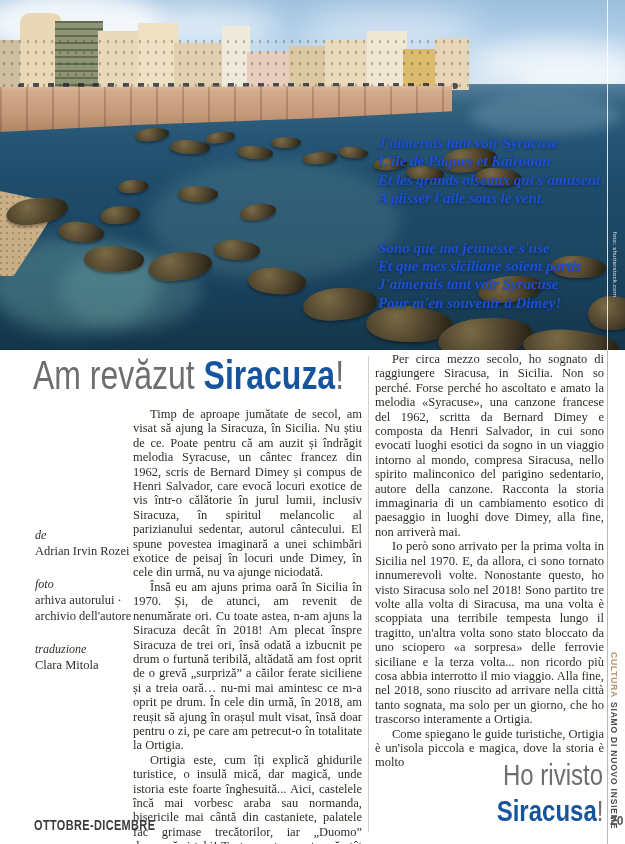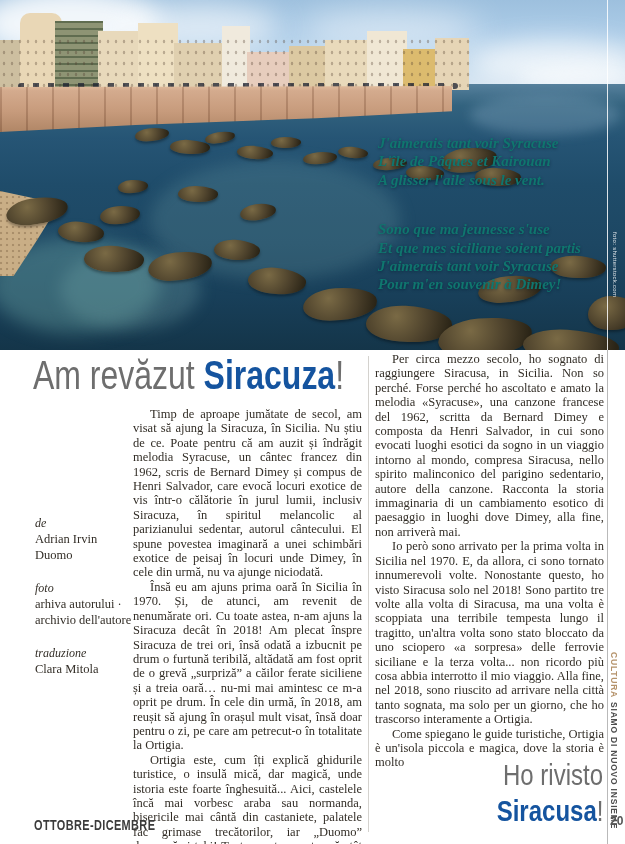--- a/index.html
+++ b/index.html
@@ -34,39 +34,39 @@
   .cars{position:absolute;left:18px;top:83px;width:440px;height:6px;border-radius:3px;
         background:repeating-linear-gradient(90deg,rgba(28,33,48,.75) 0 6px,rgba(0,0,0,0) 6px 15px);}
   .wall{position:absolute;left:0;top:86px;width:452px;height:46px;
         background:linear-gradient(180deg,#e0bb9c 0,#d4ab8e 10%,#c79b7c 55%,#b08666 100%),
                    repeating-linear-gradient(90deg,rgba(120,85,60,.25) 0 2px,rgba(0,0,0,0) 2px 26px);
         background-blend-mode:multiply;
         clip-path:polygon(0 2%,100% 0,100% 55%,70% 70%,30% 85%,0 100%);}
   .rk{position:absolute;border-radius:45% 55% 50% 40% / 55% 45% 50% 45%;
       background:radial-gradient(circle at 35% 30%,#7a6a45,#4a3f2a 55%,#2a2416 90%);
       box-shadow:0 2px 3px rgba(0,0,0,.35);}
-  .poem{position:absolute;left:378px;top:134px;width:232px;color:#0f766e;
+  .poem{position:absolute;left:378px;top:134px;width:232px;color:#1d4ed8;
         font-family:"Liberation Serif",serif;font-style:italic;font-weight:bold;
         font-size:15px;line-height:18.4px;text-shadow:0 1px 3px rgba(0,20,40,.45);}
   .stanza1{margin-bottom:31px;}
   .photo-credit{position:absolute;left:612px;top:232px;height:115px;writing-mode:vertical-rl;
         font-family:"Liberation Sans",sans-serif;font-size:6px;color:rgba(255,255,255,.85);letter-spacing:.3px;}
   .rule-photo{position:absolute;left:607px;top:0;width:1px;height:350px;background:rgba(255,255,255,.85);}
 
   
   .rule-below{position:absolute;left:607px;top:350px;width:1px;height:494px;background:#b9b9b9;}
   .divider{position:absolute;left:368px;top:356px;width:1px;height:476px;background:#d4d2ce;}
 
   .title{position:absolute;left:33px;top:352px;margin:0;white-space:nowrap;
          font-family:"Liberation Sans",sans-serif;font-size:41px;line-height:46px;font-weight:400;}
   .condL{display:inline-block;transform:scaleX(.78);transform-origin:left center;}
   .t-gray{color:#6e6e6e;}
   .t-blue{color:#15549f;font-weight:700;}
 
-  .byline{position:absolute;left:35px;top:515px;width:100px;font-size:12.5px;line-height:16px;}
+  .byline{position:absolute;left:35px;top:527px;width:100px;font-size:12.5px;line-height:16px;}
   .by-group{margin-bottom:17px;}
   .by-label{font-style:italic;font-size:12px;}
   .by-name{font-weight:400;}
 
   .col{position:absolute;width:229px;font-size:12.5px;line-height:14.4px;text-align:justify;}
   .col p{margin:0;text-indent:17px;}
   .col-left{left:133px;top:407px;}
   .col-right{left:375px;top:352px;}
 
   .title-it{position:absolute;left:375px;top:757px;width:228px;text-align:right;
@@ -150,20 +150,21 @@
       <div class="rk" style="left:523px;top:330px;width:96px;height:32px;transform:rotate(4deg)"></div>
       <div class="rk" style="left:478px;top:276px;width:64px;height:26px;transform:rotate(-6deg)"></div>
       <div class="rk" style="left:550px;top:256px;width:56px;height:22px;transform:rotate(3deg)"></div>
       <div class="rk" style="left:588px;top:296px;width:50px;height:34px"></div>
     </div>
 
     <div class="poem">
       <div class="stanza1">
         <div>J'aimerais tant voir Syracuse</div>
         <div>L'île de Pâques et Kairouan</div>
+        <div>Et les grands oiseaux qui s'amusent</div>
         <div>A glisser l'aile sous le vent.</div>
       </div>
       <div>
         <div>Sono que ma jeunesse s'use</div>
         <div>Et que mes siciliane soient partis</div>
         <div>J'aimerais tant voir Syracuse</div>
         <div>Pour m'en souvenir à Dimey!</div>
       </div>
     </div>
 
@@ -172,21 +173,21 @@
   </div>
 
   <div class="rule-below"></div>
   <div class="divider"></div>
 
   <h1 class="title"><span class="condL"><span class="t-gray">Am revăzut </span><span class="t-blue">Siracuza</span><span class="t-gray">!</span></span></h1>
 
   <aside class="byline">
     <div class="by-group">
       <div class="by-label">de</div>
-      <div class="by-name">Adrian Irvin Duomo</div>
+      <div class="by-name">Adrian Irvin Rozei</div>
     </div>
     <div class="by-group">
       <div class="by-label">foto</div>
       <div class="by-name">arhiva autorului ·</div>
       <div class="by-name">archivio dell'autore</div>
     </div>
     <div class="by-group">
       <div class="by-label">traduzione</div>
       <div class="by-name">Clara Mitola</div>
     </div>

